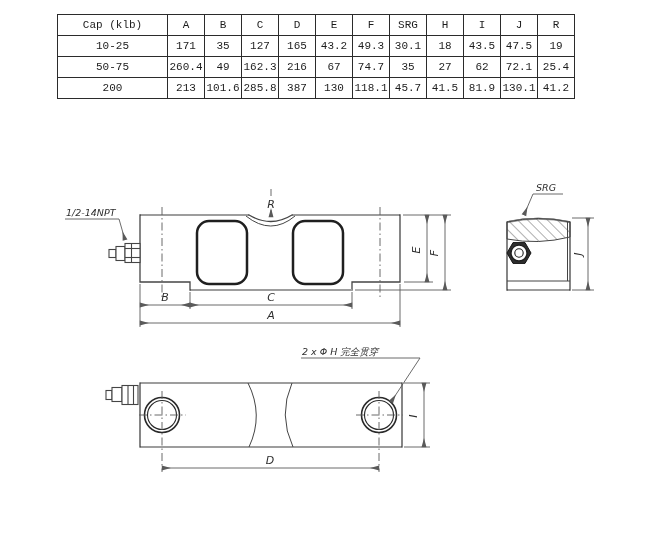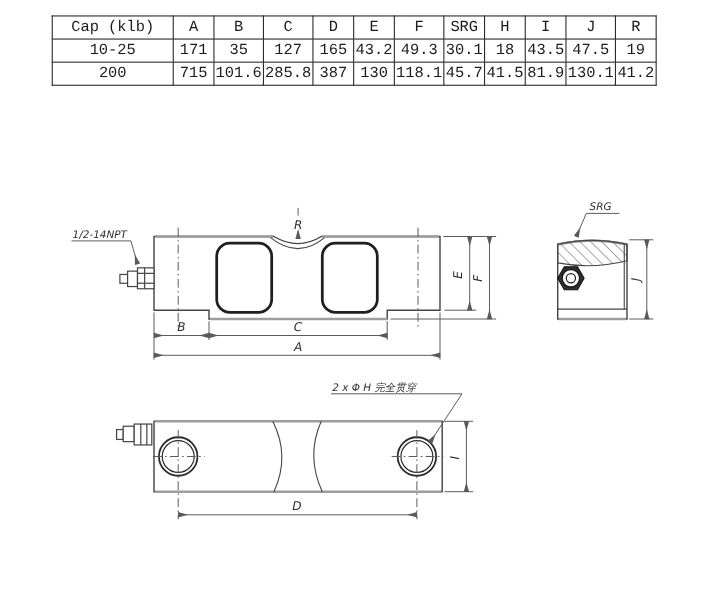--- a/index.html
+++ b/index.html
@@ -1,20 +1,20 @@
 <!DOCTYPE html>
 <html><head>
 <meta charset="utf-8">
 <style>
   html,body{margin:0;padding:0;background:#fff;}
   .stage{position:relative;width:654px;height:537px;background:#fff;overflow:hidden;
          font-family:"Liberation Sans",sans-serif;}
   
-  .dim-table{position:absolute;left:47px;top:14px;border-collapse:collapse;table-layout:fixed;
-             font-family:"Liberation Mono",monospace;font-size:14px;color:#1c1c1c;}
+  .dim-table{position:absolute;left:57px;top:14px;border-collapse:collapse;table-layout:fixed;
+             font-family:"Liberation Mono",monospace;font-size:11px;color:#1c1c1c;}
   .dim-table th,.dim-table td{border:1px solid #2b2b2b;text-align:center;vertical-align:middle;
              height:20px;padding:0 1px;font-weight:normal;white-space:nowrap;overflow:hidden;}
   
   .drawing{position:absolute;left:0;top:0;}
   .lbl{font:italic 9.5px "DejaVu Sans",sans-serif;fill:#2e2e2e;}
   .dimtext{font:italic 11px "DejaVu Sans",sans-serif;fill:#2e2e2e;}
   .outline{fill:#ffffff;stroke:#454545;stroke-width:1.3;}
   .thin{stroke:#454545;stroke-width:1;fill:none;}
   .gray{stroke:#9d9d9d;stroke-width:2.2;fill:none;}
   .dimline{stroke:#5a5a5a;stroke-width:0.9;fill:none;}
@@ -66,22 +66,36 @@
           <td>165</td>
           <td>43.2</td>
           <td>49.3</td>
           <td>30.1</td>
           <td>18</td>
           <td>43.5</td>
           <td>47.5</td>
           <td>19</td>
         </tr>
         <tr>
+          <td>50-75</td>
+          <td>260.4</td>
+          <td>49</td>
+          <td>162.3</td>
+          <td>216</td>
+          <td>67</td>
+          <td>74.7</td>
+          <td>35</td>
+          <td>27</td>
+          <td>62</td>
+          <td>72.1</td>
+          <td>25.4</td>
+        </tr>
+        <tr>
           <td>200</td>
-          <td>715</td>
+          <td>213</td>
           <td>101.6</td>
           <td>285.8</td>
           <td>387</td>
           <td>130</td>
           <td>118.1</td>
           <td>45.7</td>
           <td>41.5</td>
           <td>81.9</td>
           <td>130.1</td>
           <td>41.2</td>

